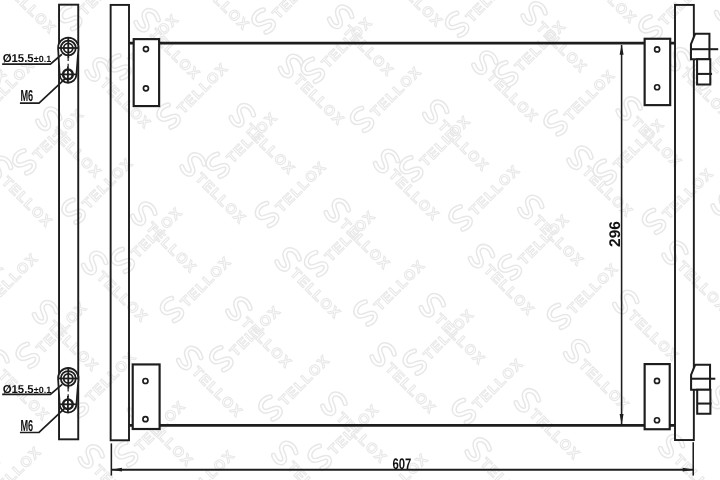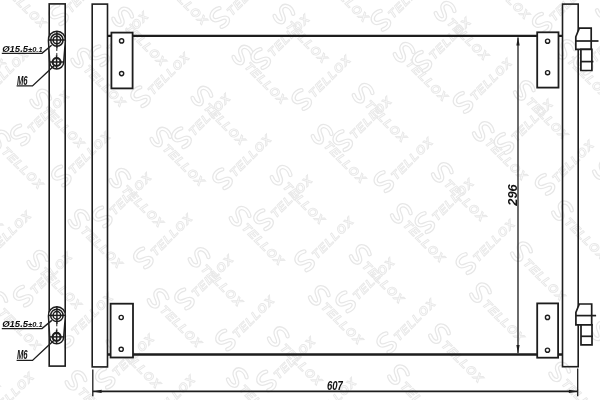--- a/index.html
+++ b/index.html
@@ -1,17 +1,17 @@
 <!DOCTYPE html>
 <html><head>
 <meta charset="utf-8">
 <style>
   html,body{margin:0;padding:0;background:#ffffff;}
   #page{position:relative;width:600px;height:400px;overflow:hidden;background:#a16207;
-        font-family:"Liberation Sans", sans-serif;font-style:italic;}
+        font-family:"Liberation Sans", sans-serif;}
   svg{display:block;}
 </style>
 </head>
 <body>
 <div id="page">
 <svg width="600" height="400" viewBox="0 0 600 400" xmlns="http://www.w3.org/2000/svg">
   <defs>
     <g id="wmtxt">
       <g fill="none" stroke-linecap="round">
         <path d="M13.5,-16.5 C6,-21 0.2,-16.8 1.3,-12.3 C2.4,-8 9.5,-8.8 11.3,-5.2 C12.8,-2 8.5,1.5 1.8,-1.8" stroke="#e7e7e7" stroke-width="4.4"></path>

